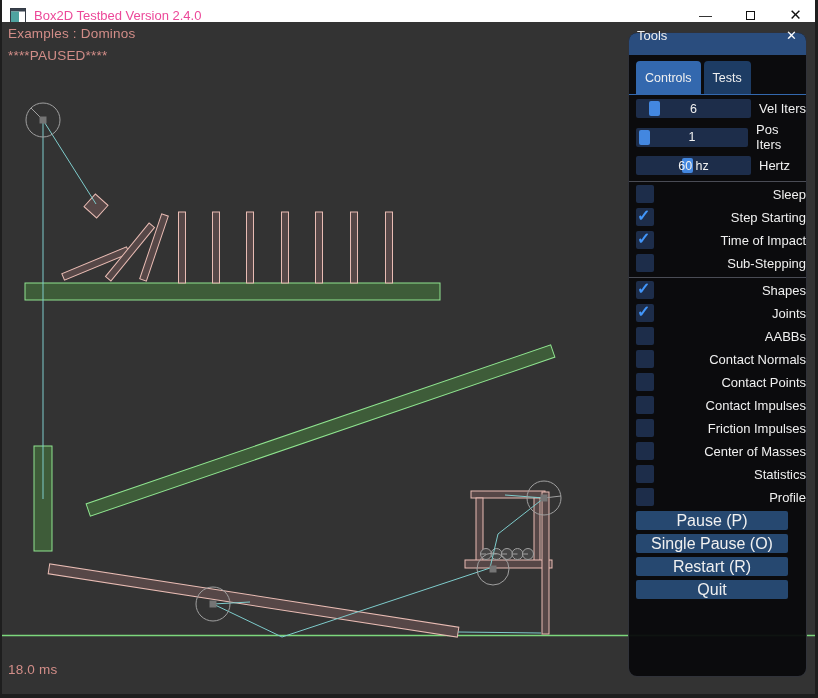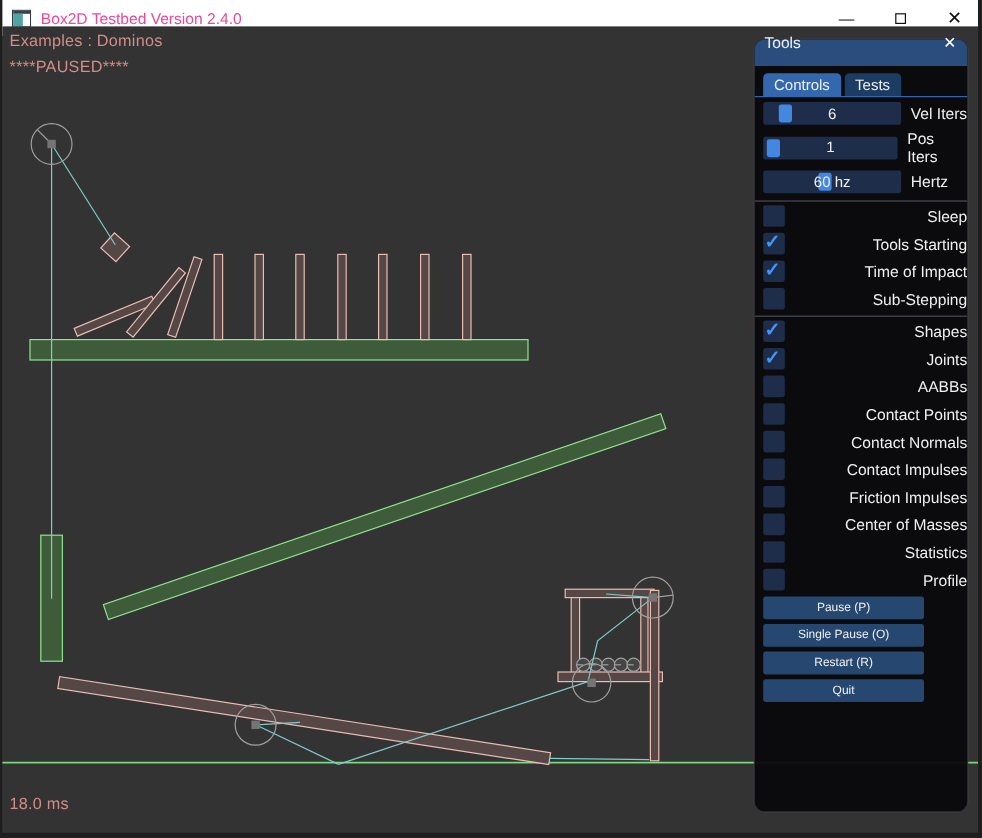--- a/index.html
+++ b/index.html
@@ -30,21 +30,21 @@
   .b2-anchor  { fill:var(--anchor-fill); }
   .b2-joint   { fill:none; stroke:var(--joint-line); stroke-width:1; }
   .b2-ground  { stroke:var(--ground-line); stroke-width:1.5; }
   .b2-grayline{ stroke:var(--gray-stroke); stroke-width:1; }
 
   
   .tools-panel { position:absolute; left:628px; top:10px; width:179px; height:645px; background:var(--panel-bg,rgba(10,10,12,.95)); border:1px solid rgba(95,100,110,.45); border-radius:9px; color:#f0f0f0; font-size:13px; }
   .tp-title { height:22px; background:var(--title-bg,#2a4d7e); border-radius:8px 8px 0 0; display:flex; align-items:center; padding:0 6px 18px 8px; }
   .tp-title .tp-close { margin-left:auto; width:17px; height:17px; display:flex; align-items:center; justify-content:center; font-size:13px; color:#fff; border-radius:3px; }
   .tp-tabbar { display:flex; gap:3px; margin:6px 0 0 7px; }
-  .tp-tab { height:19px; padding:0 9px; display:flex; align-items:center; border-radius:4px 4px 0 0; font-size:12.5px; background:var(--tab-inactive,#1d3c64); }
+  .tp-tab { height:33px; padding:0 9px; display:flex; align-items:center; border-radius:4px 4px 0 0; font-size:12.5px; background:var(--tab-inactive,#1d3c64); }
   .tp-tab.active { background:var(--tab-active,#3368ae); }
   .tp-tab-underline { height:1px; background:var(--tab-active,#3368ae); margin:0; }
 
   .tp-slider-row { display:flex; align-items:center; margin:4px 0 0 7px; }
   .tp-slider-row.first { margin-top:4px; }
   .tp-track { position:relative; width:115px; height:19px; background:var(--frame-bg,#1d2d4a); border-radius:2px; }
   .tp-grab { position:absolute; top:2px; width:11px; height:15px; background:var(--slider-grab,#4387e0); border-radius:2px; }
   .tp-track .tp-val { position:absolute; inset:0; display:flex; align-items:center; justify-content:center; font-size:12.5px; }
   .tp-slider-label { margin-left:8px; }
 
@@ -52,21 +52,21 @@
   .tp-sep.s2 { margin:3px 0 3px 0; }
 
   .cb-row { display:flex; align-items:center; margin:0 0 5px 7px; height:18px;justify-content:space-between; }
   .cb-row .box { position:relative; width:18px; height:18px; background:var(--frame-bg,#1d2d4a); border-radius:2px; flex:none; }
   .cb-row .check { display:none; position:absolute; left:1px; top:-2px; color:var(--accent-blue,#4296fa); font-size:16px; font-weight:bold; }
   .cb-row.checked .check { display:block; }
   .cb-row .cb-label { margin-left:7px; }
   .cb-group-top { margin-top:3px; }
 
   .tp-buttons { margin:4px 0 0 7px; }
-  .tp-btn { width:134px; height:19px; margin-bottom:4px; background:var(--button-bg,#264870); border-radius:2px; display:flex; align-items:center; justify-content:center; font-size:10px; cursor:default; }
+  .tp-btn { width:152px; height:19px; margin-bottom:4px; background:var(--button-bg,#264870); border-radius:2px; display:flex; align-items:center; justify-content:center; font-size:16px; cursor:default; }
 </style>
 </head>
 <body>
 
 <div class="window">
 
   <div class="titlebar">
     <svg class="app-icon" viewBox="0 0 16 15">
       <rect x="0.5" y="0.5" width="15" height="14" fill="#ffffff" stroke="#333a44"></rect>
       <rect x="1" y="1" width="14" height="2.5" fill="#39424e"></rect>
@@ -202,21 +202,21 @@
       <div class="tp-sep"></div>
 
       <div class="cb-row cb-group-top">
         <div class="box"></div>
         <span class="cb-label">Sleep</span>
       </div>
       <div class="cb-row checked">
         <div class="box">
             <span class="check">✓</span>
           </div>
-        <span class="cb-label">Tools Starting</span>
+        <span class="cb-label">Step Starting</span>
       </div>
       <div class="cb-row checked">
         <div class="box">
             <span class="check">✓</span>
           </div>
         <span class="cb-label">Time of Impact</span>
       </div>
       <div class="cb-row">
         <div class="box"></div>
         <span class="cb-label">Sub-Stepping</span>
@@ -235,25 +235,25 @@
             <span class="check">✓</span>
           </div>
         <span class="cb-label">Joints</span>
       </div>
       <div class="cb-row">
         <div class="box"></div>
         <span class="cb-label">AABBs</span>
       </div>
       <div class="cb-row">
         <div class="box"></div>
+        <span class="cb-label">Contact Normals</span>
+      </div>
+      <div class="cb-row">
+        <div class="box"></div>
         <span class="cb-label">Contact Points</span>
-      </div>
-      <div class="cb-row">
-        <div class="box"></div>
-        <span class="cb-label">Contact Normals</span>
       </div>
       <div class="cb-row">
         <div class="box"></div>
         <span class="cb-label">Contact Impulses</span>
       </div>
       <div class="cb-row">
         <div class="box"></div>
         <span class="cb-label">Friction Impulses</span>
       </div>
       <div class="cb-row">

